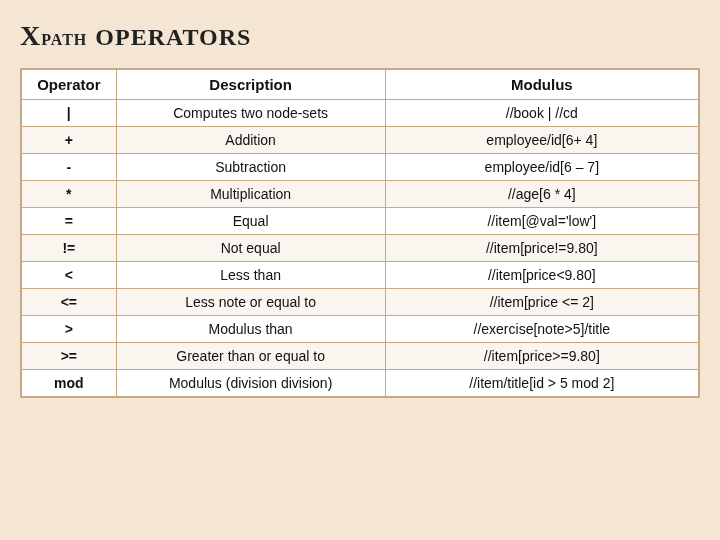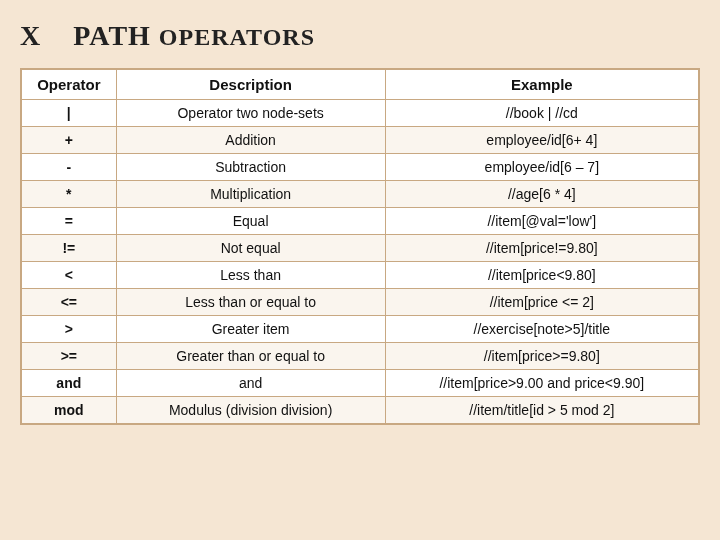--- a/index.html
+++ b/index.html
@@ -67,35 +67,35 @@
     }
 
     tr:nth-child(odd) {
       background: #fff;
     }
   </style>
 </head>
 <body>
 
 <h1 class="page-title">
-  <span>X<small style="font-size:28px;font-variant:small-caps;margin-left:32px;">PATH</small> <small style="font-size:24px;font-variant:small-caps;">OPERATORS</small></span>
+  <span>X<small style="font-size:16px;font-variant:small-caps;">PATH</small> <small style="font-size:24px;font-variant:small-caps;">OPERATORS</small></span>
 </h1>
 
 <table>
   <thead>
     <tr>
       <th>Operator</th>
       <th>Description</th>
-      <th>Example</th>
+      <th>Modulus</th>
     </tr>
   </thead>
   <tbody id="table-body">
   <tr>
         <td>|</td>
-        <td>Operator two node-sets</td>
+        <td>Computes two node-sets</td>
         <td>//book | //cd</td>
       </tr>
       <tr>
         <td>+</td>
         <td>Addition</td>
         <td>employee/id[6+ 4]</td>
       </tr>
       <tr>
         <td>-</td>
         <td>Subtraction</td>
@@ -116,37 +116,32 @@
         <td>Not equal</td>
         <td>//item[price!=9.80]</td>
       </tr>
       <tr>
         <td>&lt;</td>
         <td>Less than</td>
         <td>//item[price&lt;9.80]</td>
       </tr>
       <tr>
         <td>&lt;=</td>
-        <td>Less than or equal to</td>
+        <td>Less note or equal to</td>
         <td>//item[price &lt;= 2]</td>
       </tr>
       <tr>
         <td>&gt;</td>
-        <td>Greater item</td>
+        <td>Modulus than</td>
         <td>//exercise[note&gt;5]/title</td>
       </tr>
       <tr>
         <td>&gt;=</td>
         <td>Greater than or equal to</td>
         <td>//item[price&gt;=9.80]</td>
-      </tr>
-      <tr>
-        <td>and</td>
-        <td>and</td>
-        <td>//item[price&gt;9.00 and price&lt;9.90]</td>
       </tr>
       <tr>
         <td>mod</td>
         <td>Modulus (division division)</td>
         <td>//item/title[id &gt; 5 mod 2]</td>
       </tr>
     </tbody>
 </table>
 
 </body></html>

